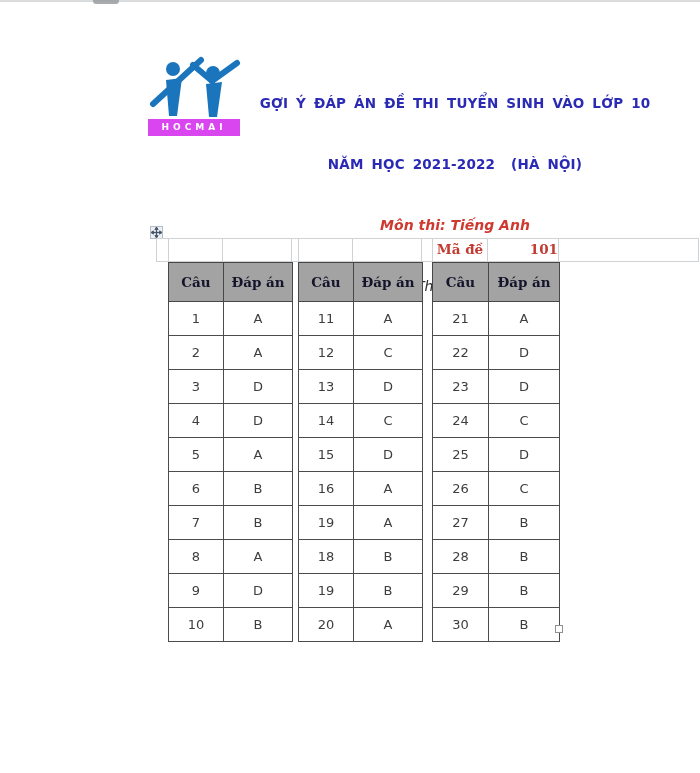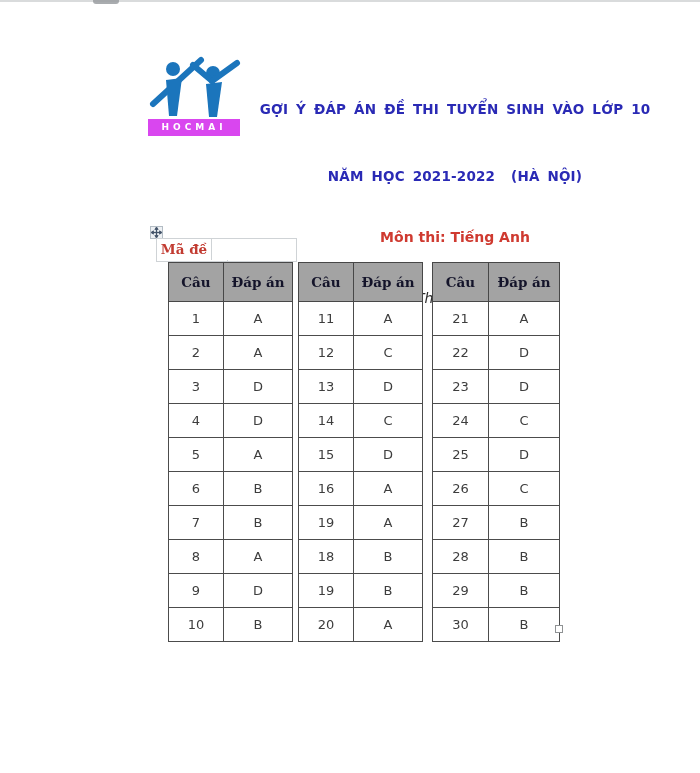--- a/index.html
+++ b/index.html
@@ -9,33 +9,33 @@
   }
   
   .top-edge{position:absolute;left:0;top:0;width:700px;height:2px;background:#d9dbdc;}
   .top-smudge{position:absolute;left:93px;top:0;width:26px;height:4px;background:#9a9ea1;border-radius:0 0 3px 3px;opacity:.85;}
 
   
   .logo{position:absolute;left:146px;top:54px;width:96px;height:82px;}
   .logo-bar{position:absolute;left:2px;bottom:0;width:92px;height:17px;background:#d946ef;
     color:#ffffff;font-weight:bold;font-size:9px;letter-spacing:4px;text-align:center;line-height:17px;}
   .title-block{position:absolute;left:255px;top:54px;width:400px;text-align:center;white-space:pre;}
-  .title-line{font-weight:bold;font-size:13.5px;color:#2a2ab5;line-height:23px;word-spacing:3px;letter-spacing:.2px;margin-top:6px;}
-  .subject-line{font-weight:bold;font-size:14px;color:#cf3a30;line-height:23px;}
+  .title-line{font-weight:bold;font-size:13.5px;color:#2a2ab5;line-height:23px;word-spacing:3px;letter-spacing:.2px;}
+  .subject-line{font-weight:bold;font-size:14px;color:#cf3a30;line-height:23px;font-style:italic;}
   .note-line{font-style:italic;font-size:14px;color:#2b2b2b;line-height:23px;}
 
   
   .move-handle{position:absolute;left:150px;top:226px;width:13px;height:13px;background:#eef1f4;
     border:1px solid #b3bcc4;box-sizing:border-box;display:flex;align-items:center;justify-content:center;}
   .resize-handle{position:absolute;left:555px;top:625px;width:8px;height:8px;background:#ffffff;
     border:1px solid #8f9294;box-sizing:border-box;}
 
   
   .code-row{position:absolute;left:156px;top:238px;height:22px;display:flex;
-    border:1px solid #cfd3d6;box-sizing:content-box;background:#ffffff;flex-direction:column;}
+    border:1px solid #cfd3d6;box-sizing:content-box;background:#ffffff;}
   .code-cell{height:22px;border-right:1px solid #cfd3d6;box-sizing:border-box;
     font-family:"DejaVu Serif","Liberation Serif",serif;font-weight:bold;font-size:13.5px;
     color:#c23b31;line-height:21px;}
   .code-cell:last-child{border-right:none;}
   .cc-label{text-align:center;}
   .cc-value{text-align:right;padding-left:9px;}
 
   
   .anstable{position:absolute;border-collapse:collapse;table-layout:fixed;background:#ffffff;}
   .anstable th{

